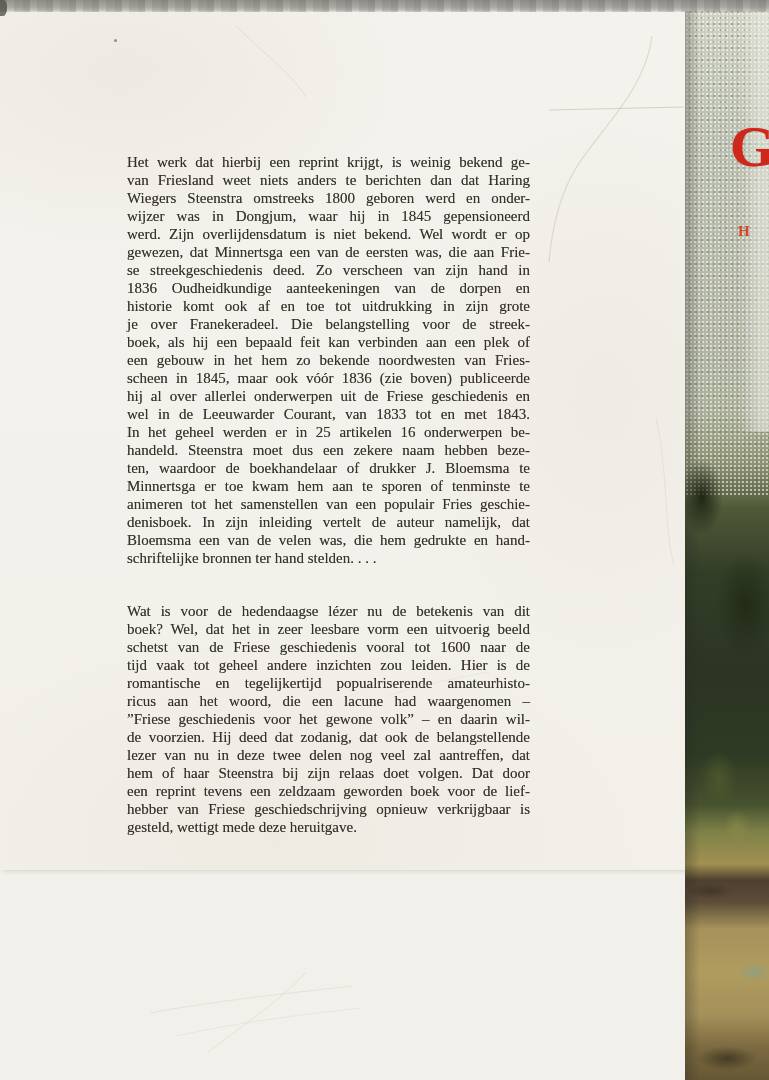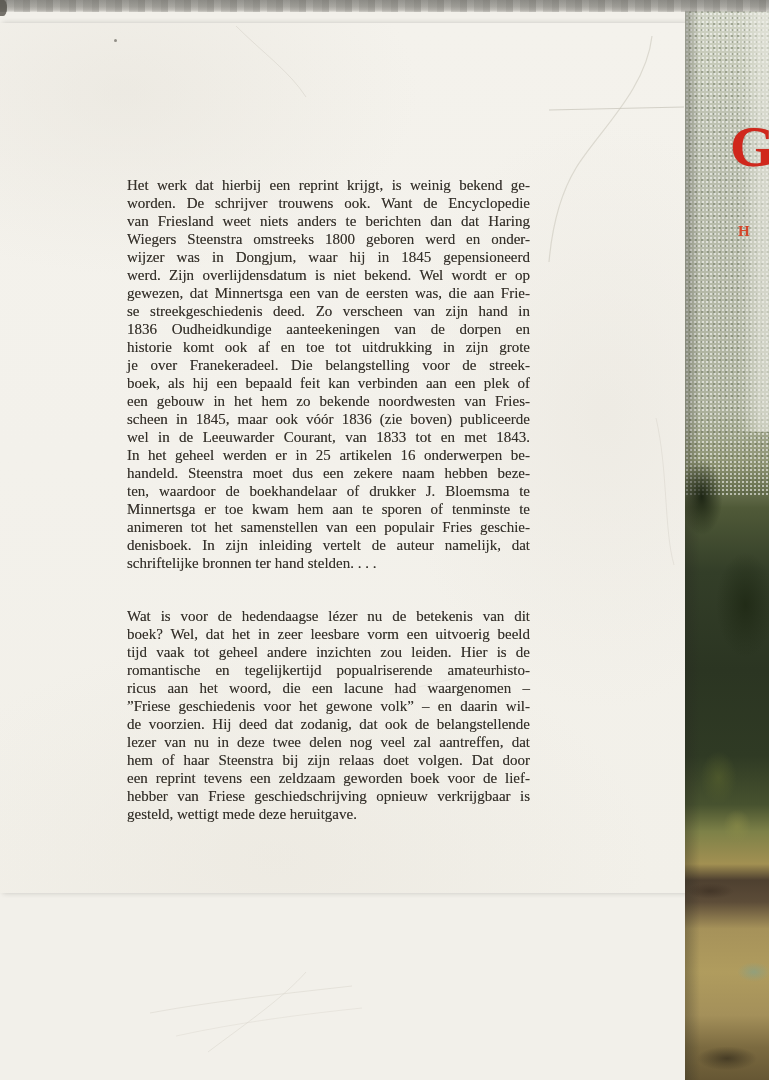--- a/index.html
+++ b/index.html
@@ -12,21 +12,20 @@
   }
   
   .page {
     position: absolute; left: 0; top: 0; width: 686px; height: 870px;
     background:
       radial-gradient(ellipse 420px 260px at 18% 8%, rgba(228,224,215,0.45), transparent 70%),
       radial-gradient(ellipse 300px 420px at 88% 45%, rgba(230,226,217,0.40), transparent 70%),
       radial-gradient(ellipse 500px 300px at 40% 96%, rgba(233,229,220,0.50), transparent 75%),
       linear-gradient(180deg, #f4f2ec 0%, #f3f1eb 50%, #f2f0e9 100%);
     box-shadow: 3px 0 5px rgba(50,50,45,0.22);
-    margin-top: 23px;
   }
   
   .scan-top {
     position: absolute; left: 0; top: 0; width: 769px; height: 12px;
     background:
       repeating-linear-gradient(90deg,
         rgba(118,116,110,0.38) 0px, rgba(118,116,110,0.38) 7px,
         rgba(168,166,160,0.18) 7px, rgba(168,166,160,0.18) 14px,
         rgba(132,130,124,0.32) 14px, rgba(132,130,124,0.32) 23px),
       linear-gradient(180deg, #908f8a 0%, #a9a8a2 55%, #c8c6c0 85%, rgba(200,198,192,0) 100%);
@@ -103,45 +102,47 @@
   }
   .creases { position: absolute; left: 0; top: 0; z-index: 5; pointer-events: none; }
 </style>
 </head>
 <body>
 
 <div class="page">
   <div class="text-block" id="text-block">
       <div class="paragraph">
         <div class="line">Het werk dat hierbij een reprint krijgt, is weinig bekend ge-</div>
-        <div class="line">worden. De schrijver trouwens ook. Want de Encyclopedie</div>
         <div class="line">van Friesland weet niets anders te berichten dan dat Haring</div>
         <div class="line">Wiegers Steenstra omstreeks 1800 geboren werd en onder-</div>
         <div class="line">wijzer was in Dongjum, waar hij in 1845 gepensioneerd</div>
         <div class="line">werd. Zijn overlijdensdatum is niet bekend. Wel wordt er op</div>
         <div class="line">gewezen, dat Minnertsga een van de eersten was, die aan Frie-</div>
         <div class="line">se streekgeschiedenis deed. Zo verscheen van zijn hand in</div>
         <div class="line">1836 Oudheidkundige aanteekeningen van de dorpen en</div>
         <div class="line">historie komt ook af en toe tot uitdrukking in zijn grote</div>
         <div class="line">je over Franekeradeel. Die belangstelling voor de streek-</div>
         <div class="line">boek, als hij een bepaald feit kan verbinden aan een plek of</div>
         <div class="line">een gebouw in het hem zo bekende noordwesten van Fries-</div>
         <div class="line">scheen in 1845, maar ook vóór 1836 (zie boven) publiceerde</div>
+        <div class="line">hij al over allerlei onderwerpen uit de Friese geschiedenis en</div>
         <div class="line">wel in de Leeuwarder Courant, van 1833 tot en met 1843.</div>
         <div class="line">In het geheel werden er in 25 artikelen 16 onderwerpen be-</div>
         <div class="line">handeld. Steenstra moet dus een zekere naam hebben beze-</div>
         <div class="line">ten, waardoor de boekhandelaar of drukker J. Bloemsma te</div>
         <div class="line">Minnertsga er toe kwam hem aan te sporen of tenminste te</div>
         <div class="line">animeren tot het samenstellen van een populair Fries geschie-</div>
         <div class="line">denisboek. In zijn inleiding vertelt de auteur namelijk, dat</div>
+        <div class="line">Bloemsma een van de velen was, die hem gedrukte en hand-</div>
         <div class="line last">schriftelijke bronnen ter hand stelden. . . .</div>
       </div>
       <div class="paragraph">
         <div class="line">Wat is voor de hedendaagse lézer nu de betekenis van dit</div>
         <div class="line">boek? Wel, dat het in zeer leesbare vorm een uitvoerig beeld</div>
+        <div class="line">schetst van de Friese geschiedenis vooral tot 1600 naar de</div>
         <div class="line">tijd vaak tot geheel andere inzichten zou leiden. Hier is de</div>
         <div class="line">romantische en tegelijkertijd popualriserende amateurhisto-</div>
         <div class="line">ricus aan het woord, die een lacune had waargenomen –</div>
         <div class="line">”Friese geschiedenis voor het gewone volk” – en daarin wil-</div>
         <div class="line">de voorzien. Hij deed dat zodanig, dat ook de belangstellende</div>
         <div class="line">lezer van nu in deze twee delen nog veel zal aantreffen, dat</div>
         <div class="line">hem of haar Steenstra bij zijn relaas doet volgen. Dat door</div>
         <div class="line">een reprint tevens een zeldzaam geworden boek voor de lief-</div>
         <div class="line">hebber van Friese geschiedschrijving opnieuw verkrijgbaar is</div>
         <div class="line last">gesteld, wettigt mede deze heruitgave.</div>

